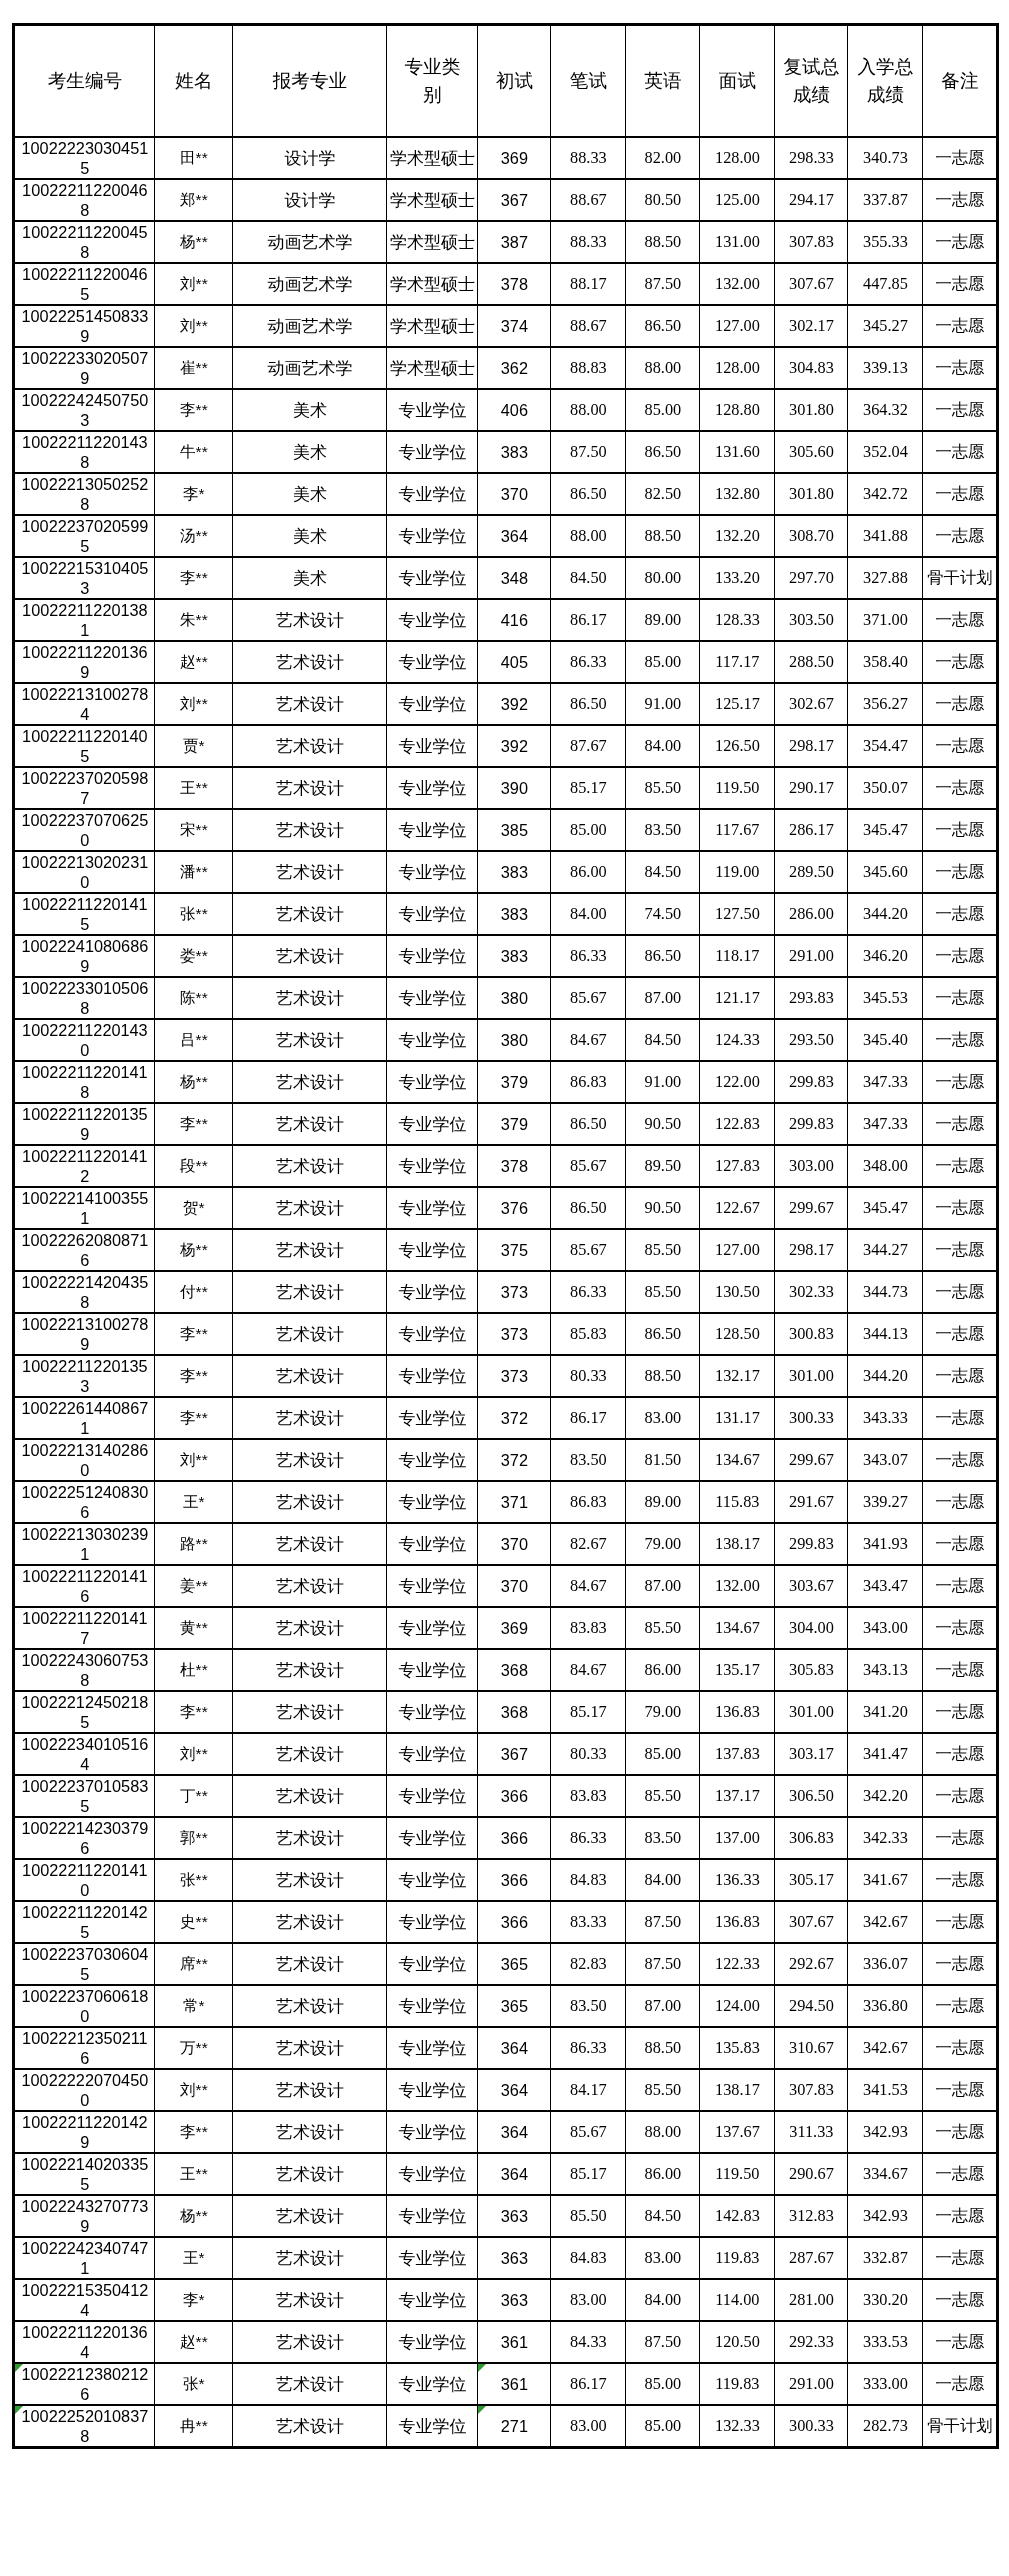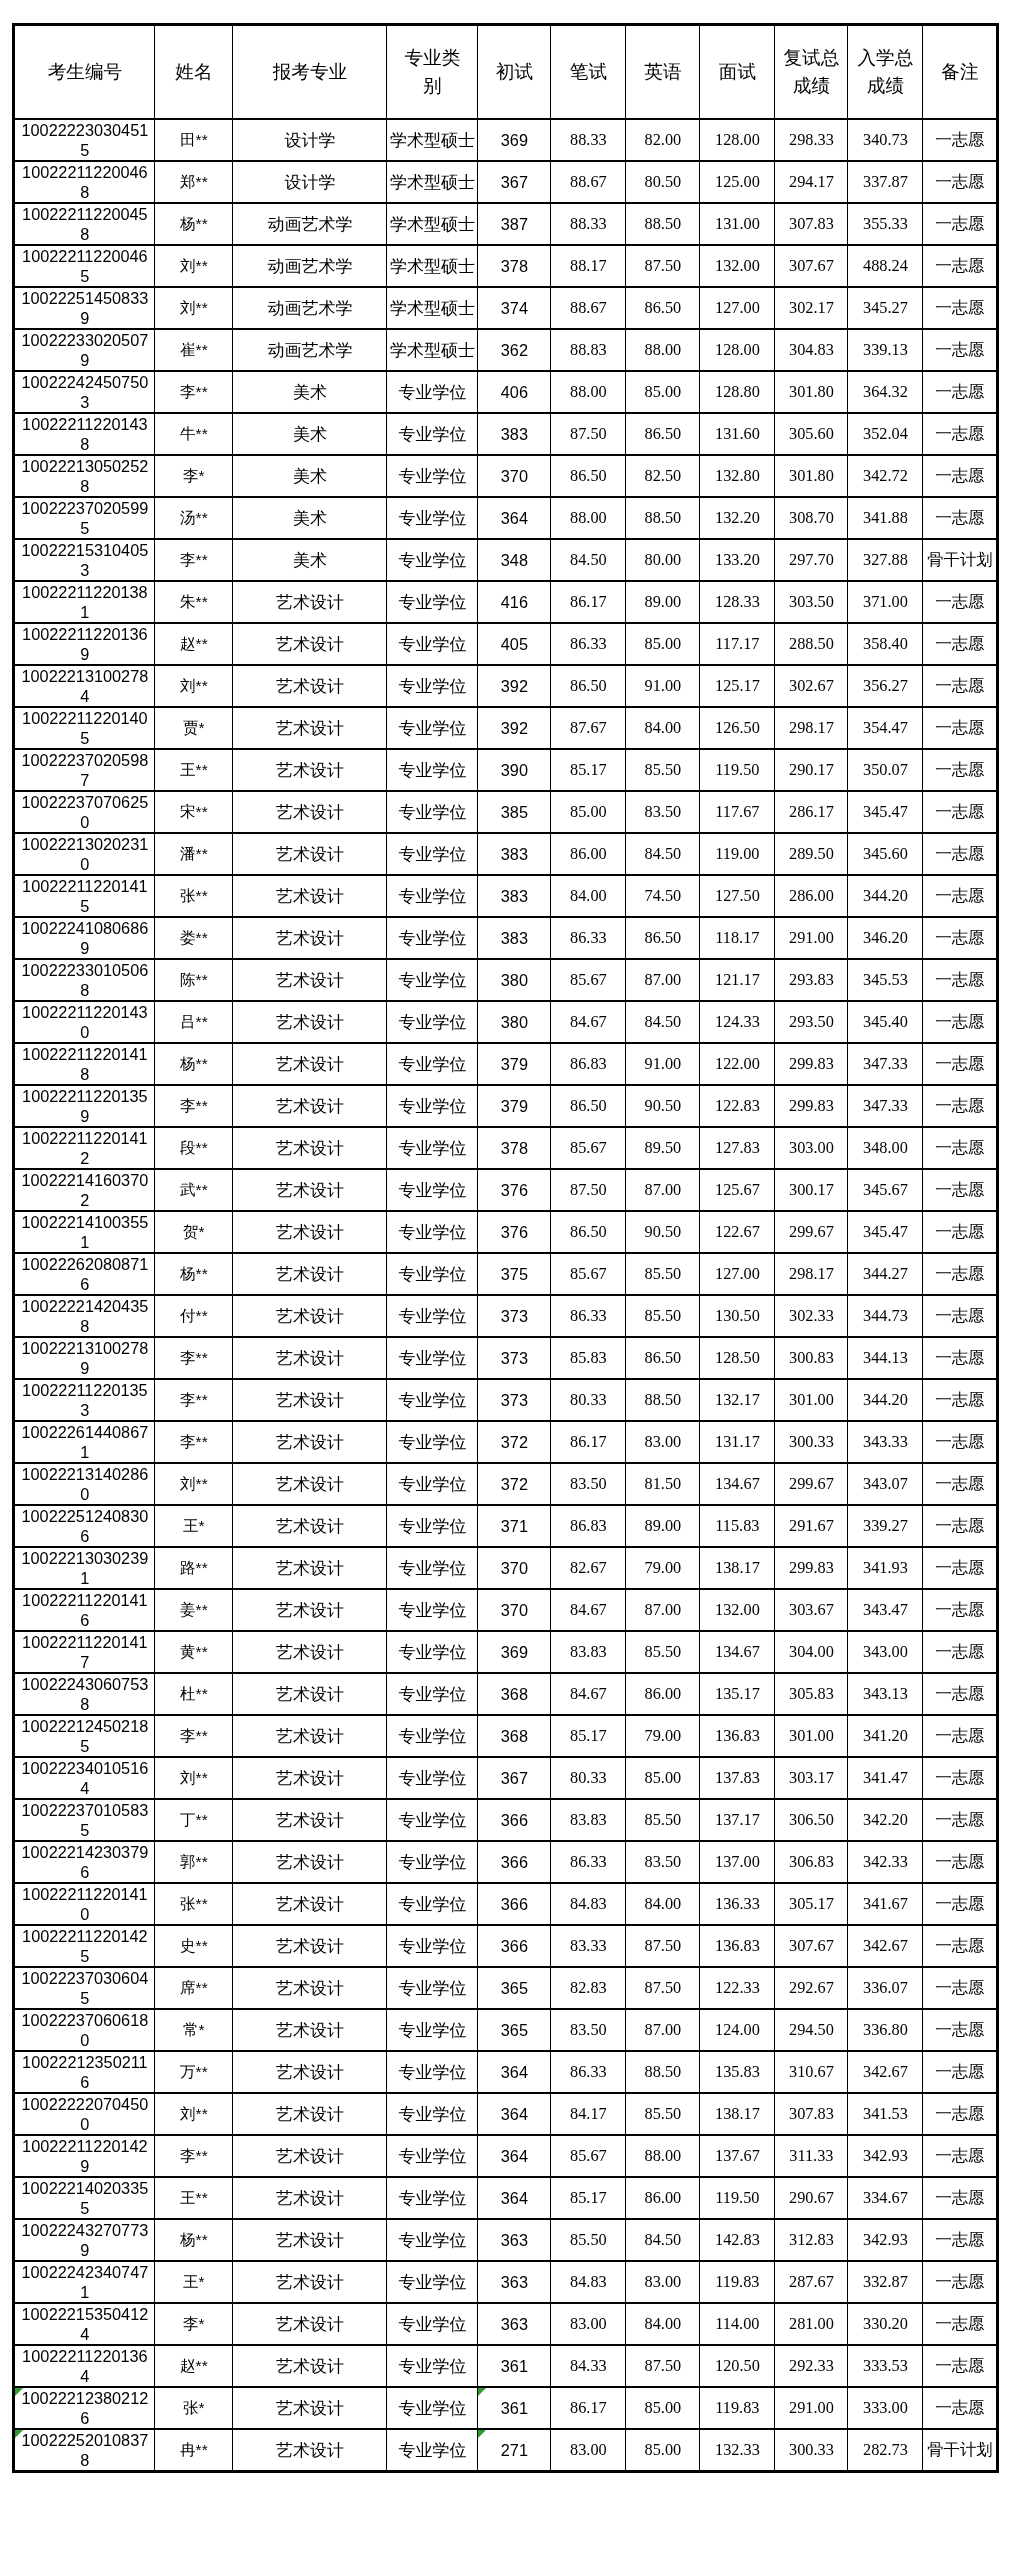--- a/index.html
+++ b/index.html
@@ -29,21 +29,21 @@
     border-bottom: 2.3px solid #000;
     padding: 0 1.6px;
     text-align: center;
     vertical-align: middle;
     color: #000;
     overflow: hidden;
     position: relative;
     box-sizing: border-box;
     white-space: pre-line;
   }
-  .score-table thead tr { height: 95px; }
+  .score-table thead tr { height: 113px; }
   .score-table tbody tr { height: 42px; }
   .score-table th {
     font-family: "Liberation Serif", "DejaVu Serif", serif;
     font-size: 18.6px;
     font-weight: normal;
     line-height: 28px;
   }
   
   .col-id {
     font-family: Liberation Sans, sans-serif;
@@ -166,21 +166,21 @@
           <td class="col-id">10022211220046
 5</td>
           <td class="col-name">刘**</td>
           <td class="col-major">动画艺术学</td>
           <td class="col-category">学术型硕士</td>
           <td class="col-chushi">378</td>
           <td class="col-score">88.17</td>
           <td class="col-score">87.50</td>
           <td class="col-score">132.00</td>
           <td class="col-score">307.67</td>
-          <td class="col-score">488.24</td>
+          <td class="col-score">447.85</td>
           <td class="col-remark">一志愿</td>
         </tr>
         <tr>
           <td class="col-id">10022251450833
 9</td>
           <td class="col-name">刘**</td>
           <td class="col-major">动画艺术学</td>
           <td class="col-category">学术型硕士</td>
           <td class="col-chushi">374</td>
           <td class="col-score">88.67</td>
@@ -464,34 +464,20 @@
           <td class="col-category">专业学位</td>
           <td class="col-chushi">378</td>
           <td class="col-score">85.67</td>
           <td class="col-score">89.50</td>
           <td class="col-score">127.83</td>
           <td class="col-score">303.00</td>
           <td class="col-score">348.00</td>
           <td class="col-remark">一志愿</td>
         </tr>
         <tr>
-          <td class="col-id">10022214160370
-2</td>
-          <td class="col-name">武**</td>
-          <td class="col-major">艺术设计</td>
-          <td class="col-category">专业学位</td>
-          <td class="col-chushi">376</td>
-          <td class="col-score">87.50</td>
-          <td class="col-score">87.00</td>
-          <td class="col-score">125.67</td>
-          <td class="col-score">300.17</td>
-          <td class="col-score">345.67</td>
-          <td class="col-remark">一志愿</td>
-        </tr>
-        <tr>
           <td class="col-id">10022214100355
 1</td>
           <td class="col-name">贺*</td>
           <td class="col-major">艺术设计</td>
           <td class="col-category">专业学位</td>
           <td class="col-chushi">376</td>
           <td class="col-score">86.50</td>
           <td class="col-score">90.50</td>
           <td class="col-score">122.67</td>
           <td class="col-score">299.67</td>

